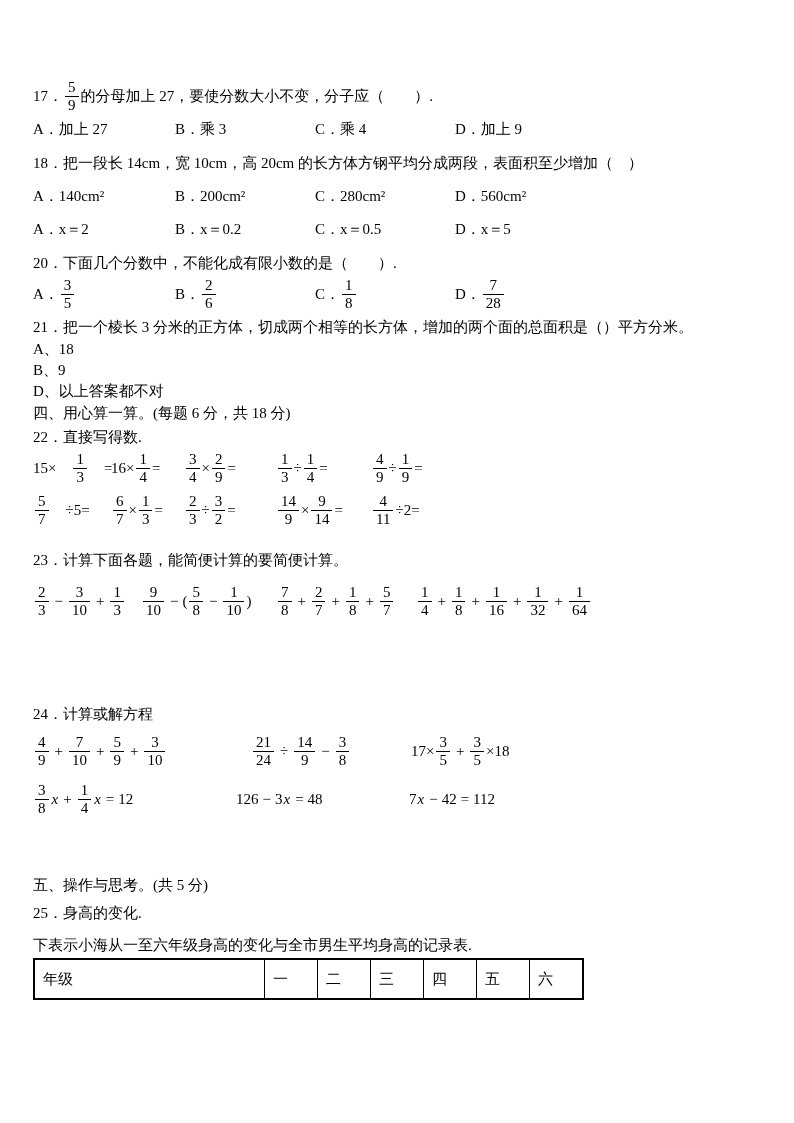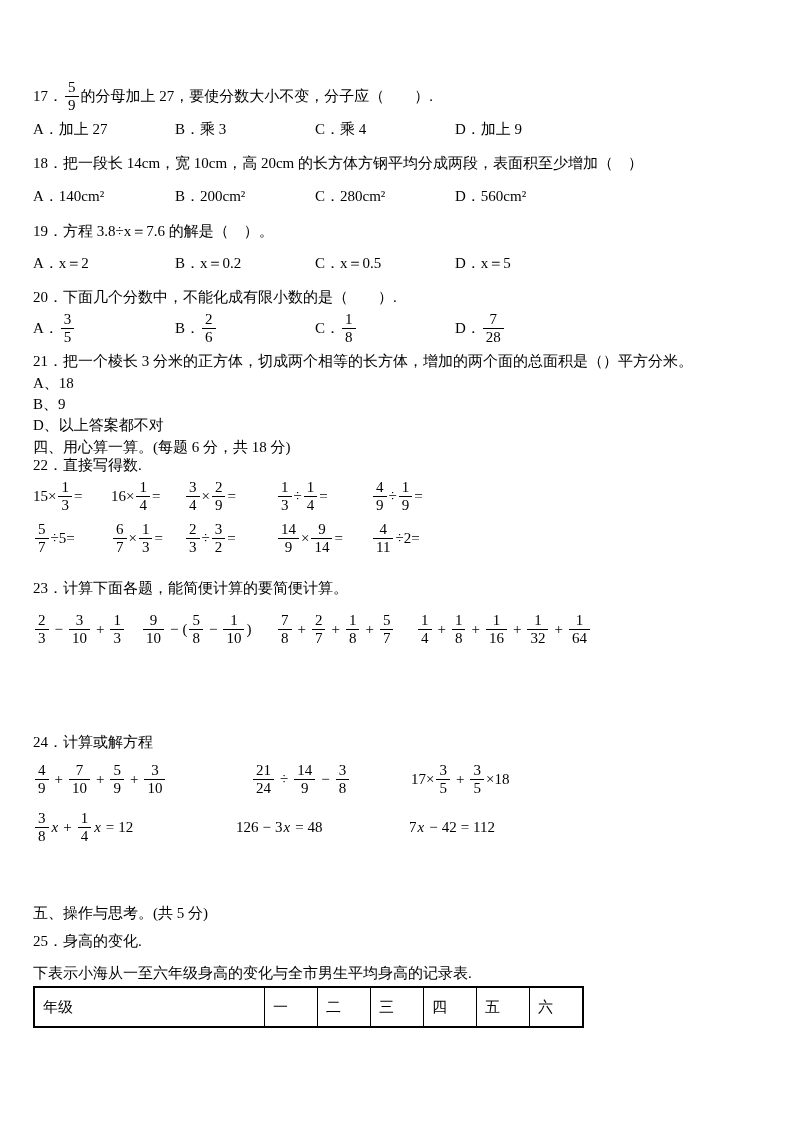--- a/index.html
+++ b/index.html
@@ -21,21 +21,21 @@
   .opts .opt:nth-child(2){width:140px;}
   .opts .opt:nth-child(3){width:140px;}
   .opts-fr{align-items:center;height:44px;}
   .opts-fr .opt{display:flex;align-items:center;}
   
   .vopts .vopt{line-height:21px;}
   
   .mrow{display:flex;align-items:center;}
   .mrow .cell{display:flex;align-items:center;flex:0 0 auto;}
   .row22{height:40px;}
-  .row22 .cell:nth-child(1){width:78px;}
+  .row22 .cell:nth-child(1){width:78px;gap:15px;}
   .row22 .cell:nth-child(2){width:73px;}
   .row22 .cell:nth-child(3){width:92px;}
   .row22 .cell:nth-child(4){width:95px;}
   .row23{height:46px;}
   .row23 .cell:nth-child(1){width:108px;}
   .row23 .cell:nth-child(2){width:135px;}
   .row23 .cell:nth-child(3){width:140px;}
   .row24a{height:46px;}
   .row24a .cell:nth-child(1){width:218px;}
   .row24a .cell:nth-child(2){width:160px;}
@@ -58,21 +58,21 @@
   .b-op17{margin-top:4px;}
   .b-q18{margin-top:15px;}
   .b-op18{margin-top:15px;}
   .b-q19{margin-top:16px;}
   .b-op19{margin-top:14px;}
   .b-q20{margin-top:15px;}
   .b-op20{margin-top:0;}
   .b-q21{margin-top:2px;}
   .b-op21{margin-top:3px;}
   .b-sec4{margin-top:2px;}
-  .b-q22t{margin-top:0;}
+  .b-q22t{margin-top:6px;}
   .b-q22r1{margin-top:2px;}
   .b-q22r2{margin-top:2px;}
   .b-q23t{margin-top:21px;}
   .b-q23r{margin-top:9px;}
   .b-q24t{margin-top:81px;}
   .b-q24r1{margin-top:5px;}
   .b-q24r2{margin-top:4px;}
   .b-sec5{margin-top:56px;}
   .b-q25t{margin-top:10px;}
   .b-q25d{margin-top:14px;}
@@ -99,21 +99,20 @@
     </div>
 
   <p class="line b-q18">18．把一段长 14cm，宽 10cm，高 20cm 的长方体方钢平均分成两段，表面积至少增加（　）</p>
   <div class="opts b-op18">
       <div class="opt">A．140cm²</div>
       <div class="opt">B．200cm²</div>
       <div class="opt">C．280cm²</div>
       <div class="opt">D．560cm²</div>
     </div>
 
-  <p class="line b-q19">19．方程 3.8÷x＝7.6 的解是（　）。</p>
   <div class="opts b-op19">
       <div class="opt">A．x＝2</div>
       <div class="opt">B．x＝0.2</div>
       <div class="opt">C．x＝0.5</div>
       <div class="opt">D．x＝5</div>
     </div>
 
   <p class="line b-q20">20．下面几个分数中，不能化成有限小数的是（　　）.</p>
   <div class="opts opts-fr b-op20">
       <div class="opt">

